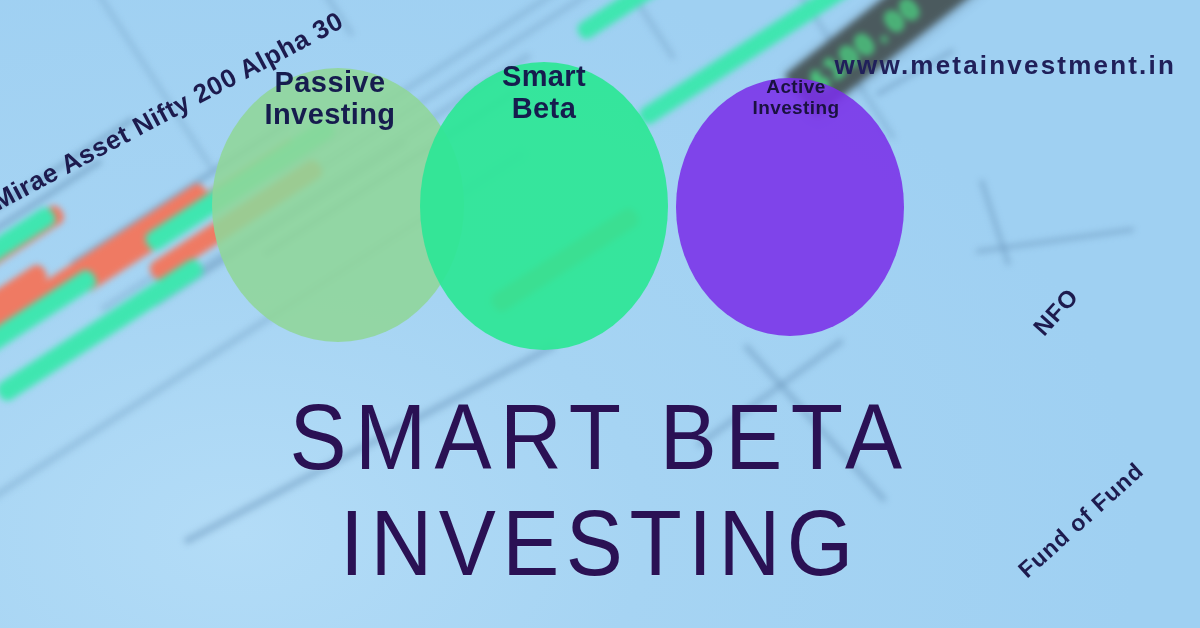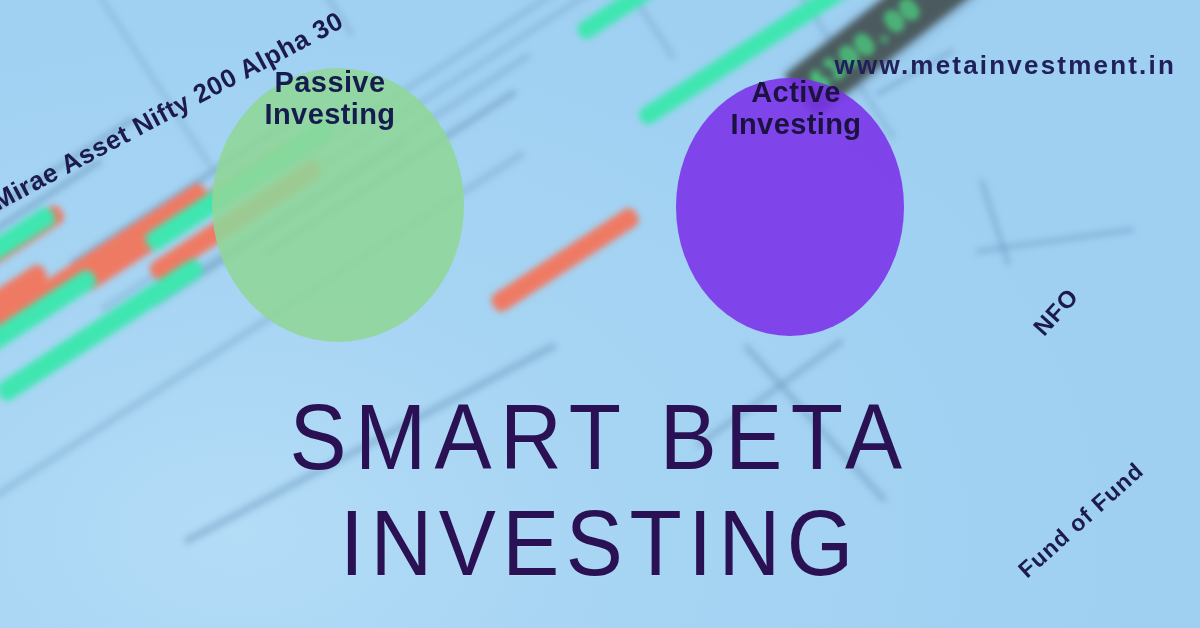--- a/index.html
+++ b/index.html
@@ -47,21 +47,21 @@
   .c-passive{left:212px;top:68px;width:252px;height:274px;background:rgba(144,214,152,.88);}
   .c-active {left:676px;top:78px;width:228px;height:258px;background:rgba(122,48,232,.88);}
   .c-smart  {left:420px;top:62px;width:248px;height:288px;background:rgba(45,230,150,.93);}
 
   .c-label{
     font-weight:700;line-height:1.12;color:#161c4e;
     letter-spacing:.4px;position:relative;z-index:3;
   }
   .c-passive .c-label{font-size:29px;transform:translate(-8px,-2px);}
   .c-smart   .c-label{font-size:29px;transform:translate(0,-2px);}
-  .c-active  .c-label{font-size:29px;color:#1a1240;transform:translate(6px,-2px);}
+  .c-active  .c-label{font-size:19px;color:#1a1240;transform:translate(6px,-2px);}
 
   
   .headline{
     position:absolute;left:0;right:0;top:392px;text-align:center;
     color:#2a1154;
     font-family:"Liberation Sans", sans-serif;
     font-weight:300;
     font-size:92px;line-height:.98;
     letter-spacing:9px;
     transform:scaleX(.93);
@@ -156,20 +156,26 @@
       </div>
     </div>
 
     <div class="circle c-active">
       <div class="c-label">
         <span>Active</span><br>
         <span>Investing</span>
       </div>
     </div>
 
+    <div class="circle c-smart">
+      <div class="c-label">
+        <span>Smart</span><br>
+        <span>Beta</span>
+      </div>
+    </div>
 
   </div>
 
   <div class="headline">
     <span>SMART BETA</span>
     <span class="l2">INVESTING</span>
   </div>
 
   <div class="rot ann-nfo">NFO</div>
   <div class="rot ann-fof">Fund of Fund</div>

